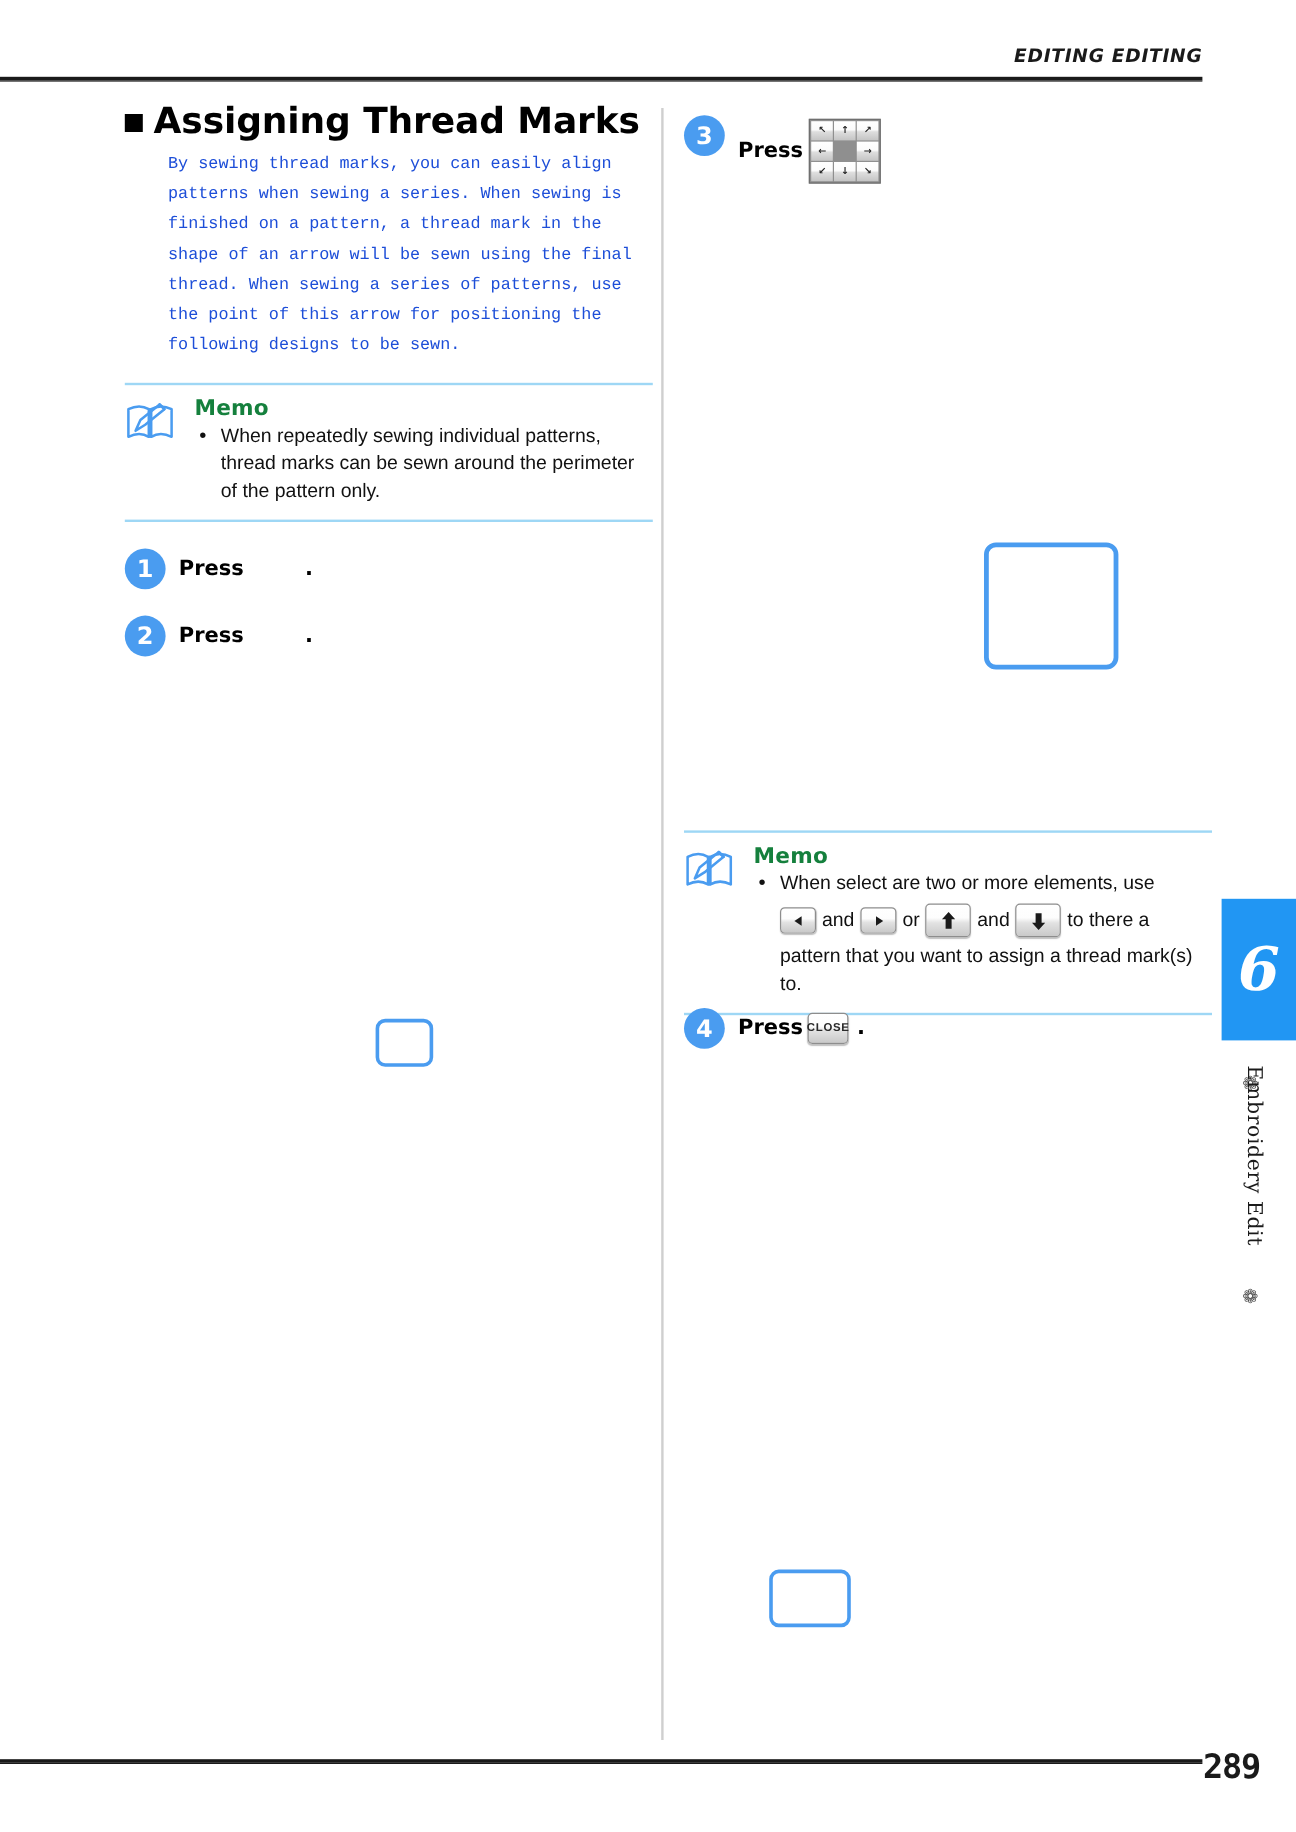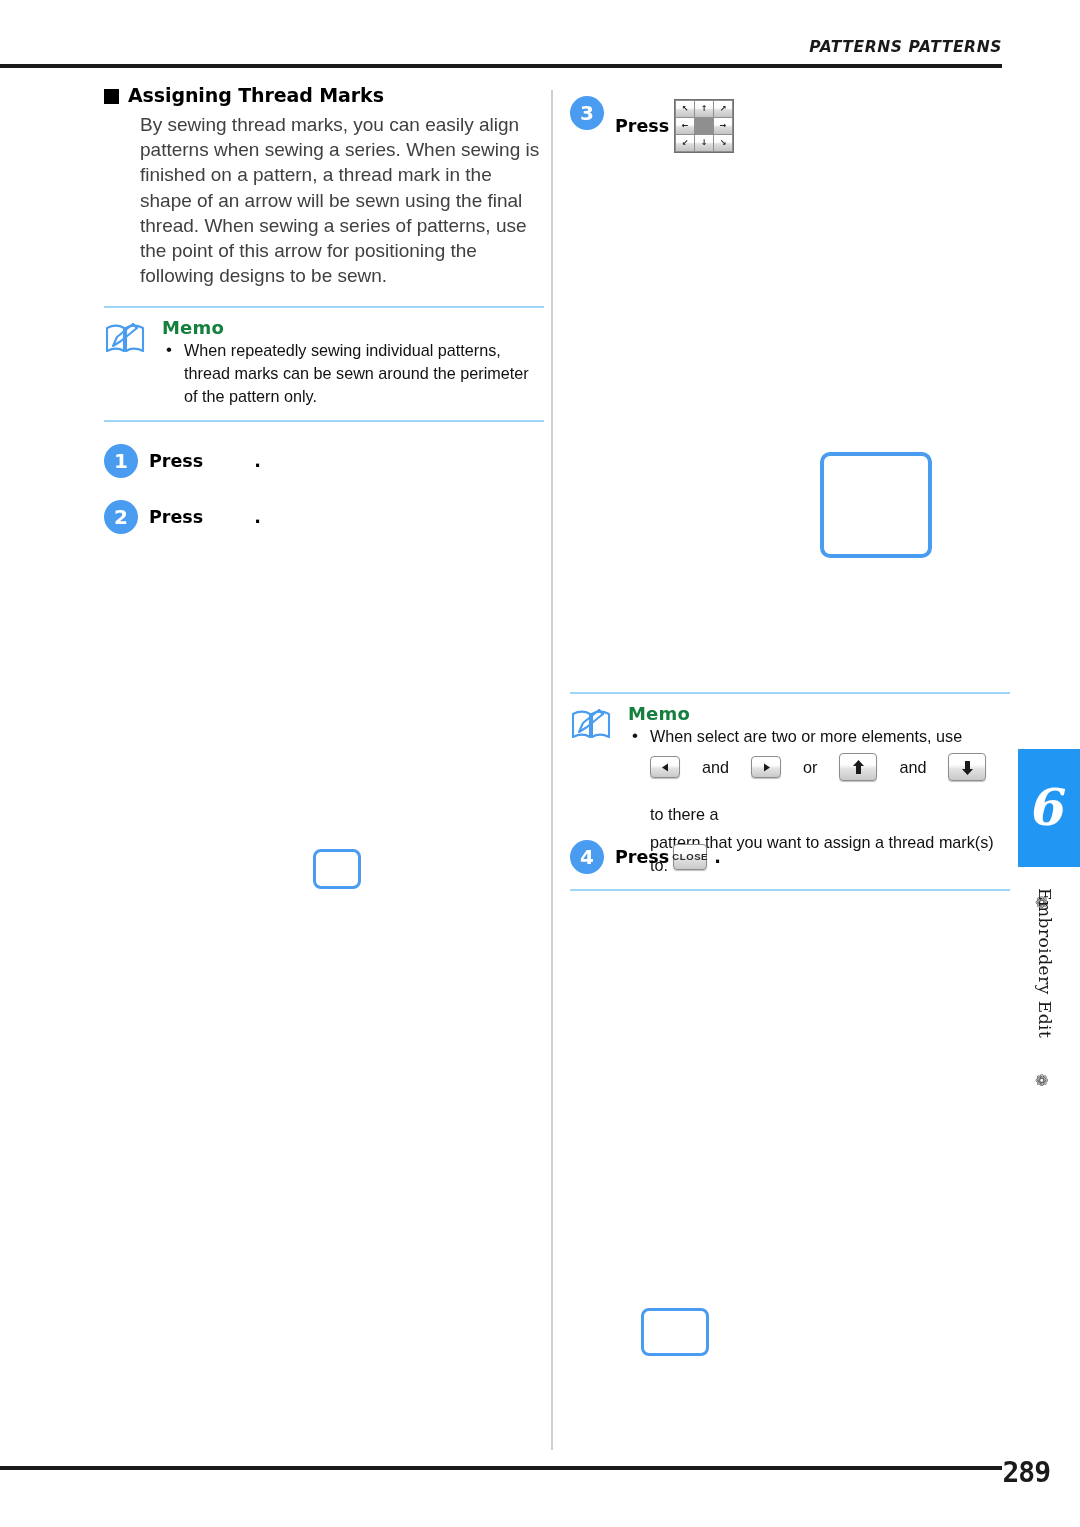--- a/index.html
+++ b/index.html
@@ -71,32 +71,32 @@
   .sec-bullet {
     width: 15px;
     height: 15px;
     background: #000;
     flex: 0 0 auto;
     margin-top: 2px;
   }
   .sec-title {
     font-family: "DejaVu Sans", sans-serif;
     font-weight: 700;
-    font-size: 19px;
+    font-size: 30px;
     letter-spacing: -0.1px;
     color: #000;
   }
 
   
   .body-text {
     margin: 4px 0 0 36px;
-    font-family: Liberation Sans, sans-serif;
-    font-size: 19px;
+    font-family: Liberation Mono, monospace;
+    font-size: 14px;
     line-height: 25.2px;
-    color: #404040;
+    color: #1d4ed8;
     max-width: 400px;
   }
 
   
   .memo {
     margin-top: 18px;
     border-top: 2px solid #9ed7f5;
     border-bottom: 2px solid #9ed7f5;
     padding: 9px 0 12px 0;
     position: relative;
@@ -138,21 +138,21 @@
   .memo-list li::before {
     content: "\2022";
     position: absolute;
     left: 4px;
     top: -1px;
     font-size: 17px;
   }
   .memo-inline-line {
     display: flex;
     align-items: center;
-    gap: 22px;
+    gap: 5px;
     margin: 5px 0 5px 0;
     flex-wrap: wrap;
   }
 
   
   .step {
     display: flex;
     align-items: flex-start;
     gap: 11px;
     margin-top: 22px;
@@ -335,21 +335,21 @@
     font-weight: 700;
     font-size: 28px;
     color: #1a1a1a;
     letter-spacing: -1px;
     text-align: right;
   }
 </style>
 </head>
 <body>
 
-<div class="running-head">PATTERNS PATTERNS</div>
+<div class="running-head">EDITING EDITING</div>
 <div class="header-rule"></div>
 
 <div class="col-divider"></div>
 
 <div class="col-left">
 
   <div class="sec-head">
     <span class="sec-bullet"></span>
     <span class="sec-title">Assigning Thread Marks</span>
   </div>

